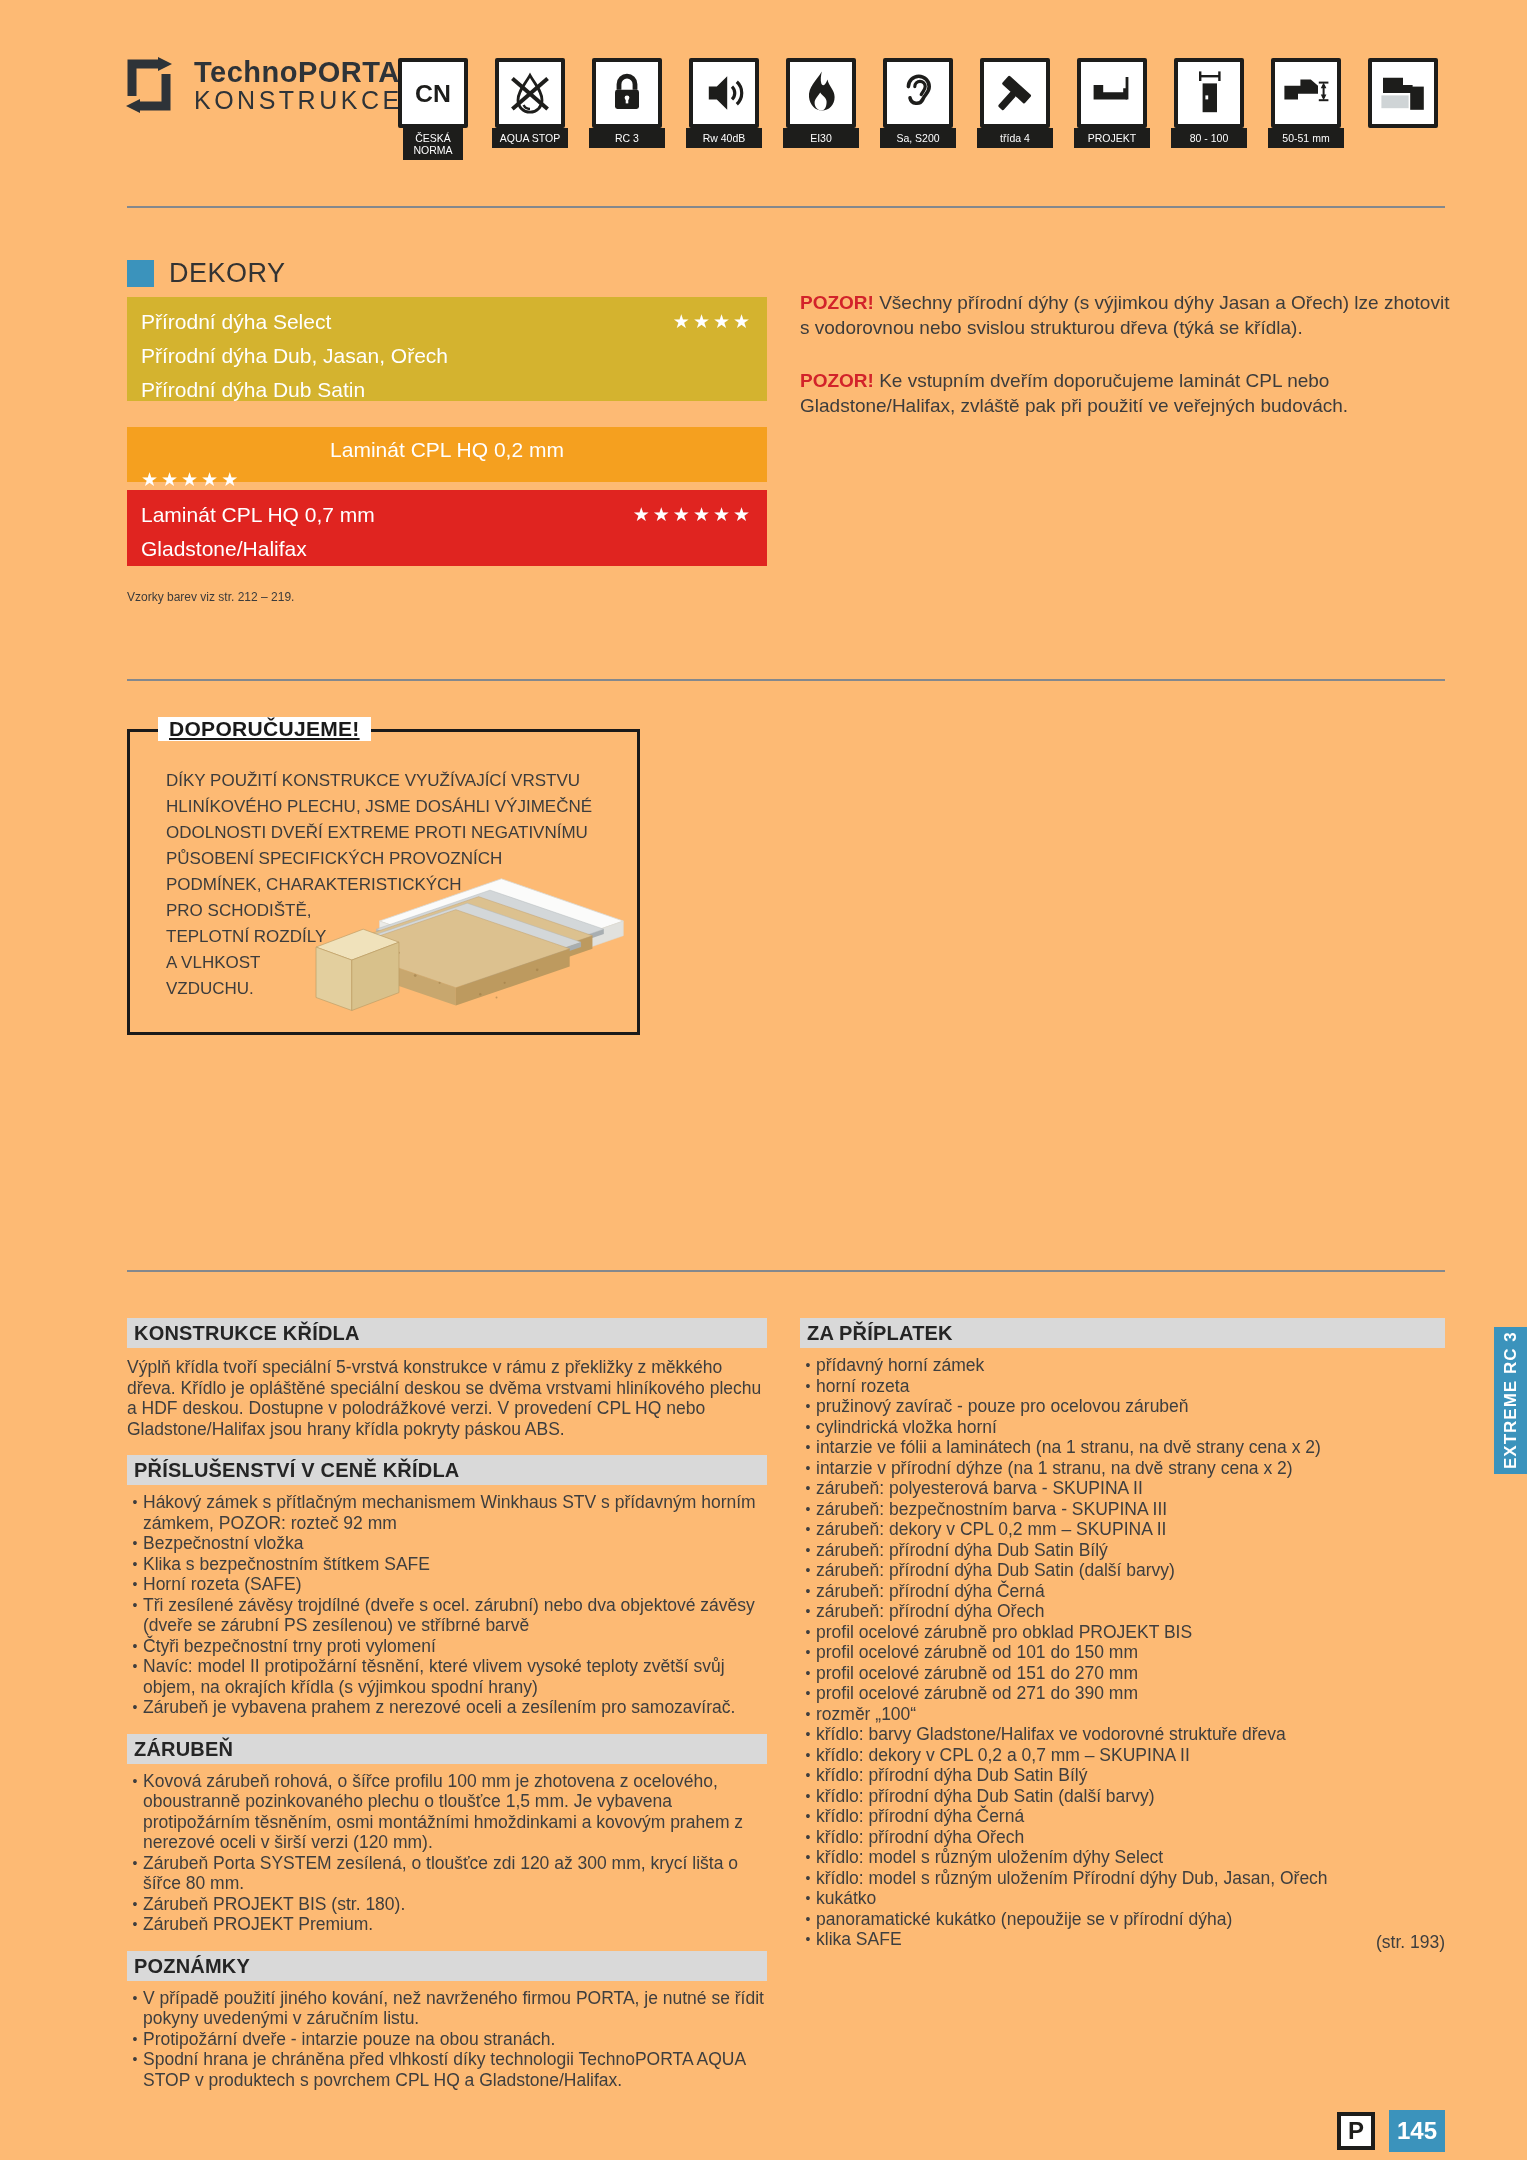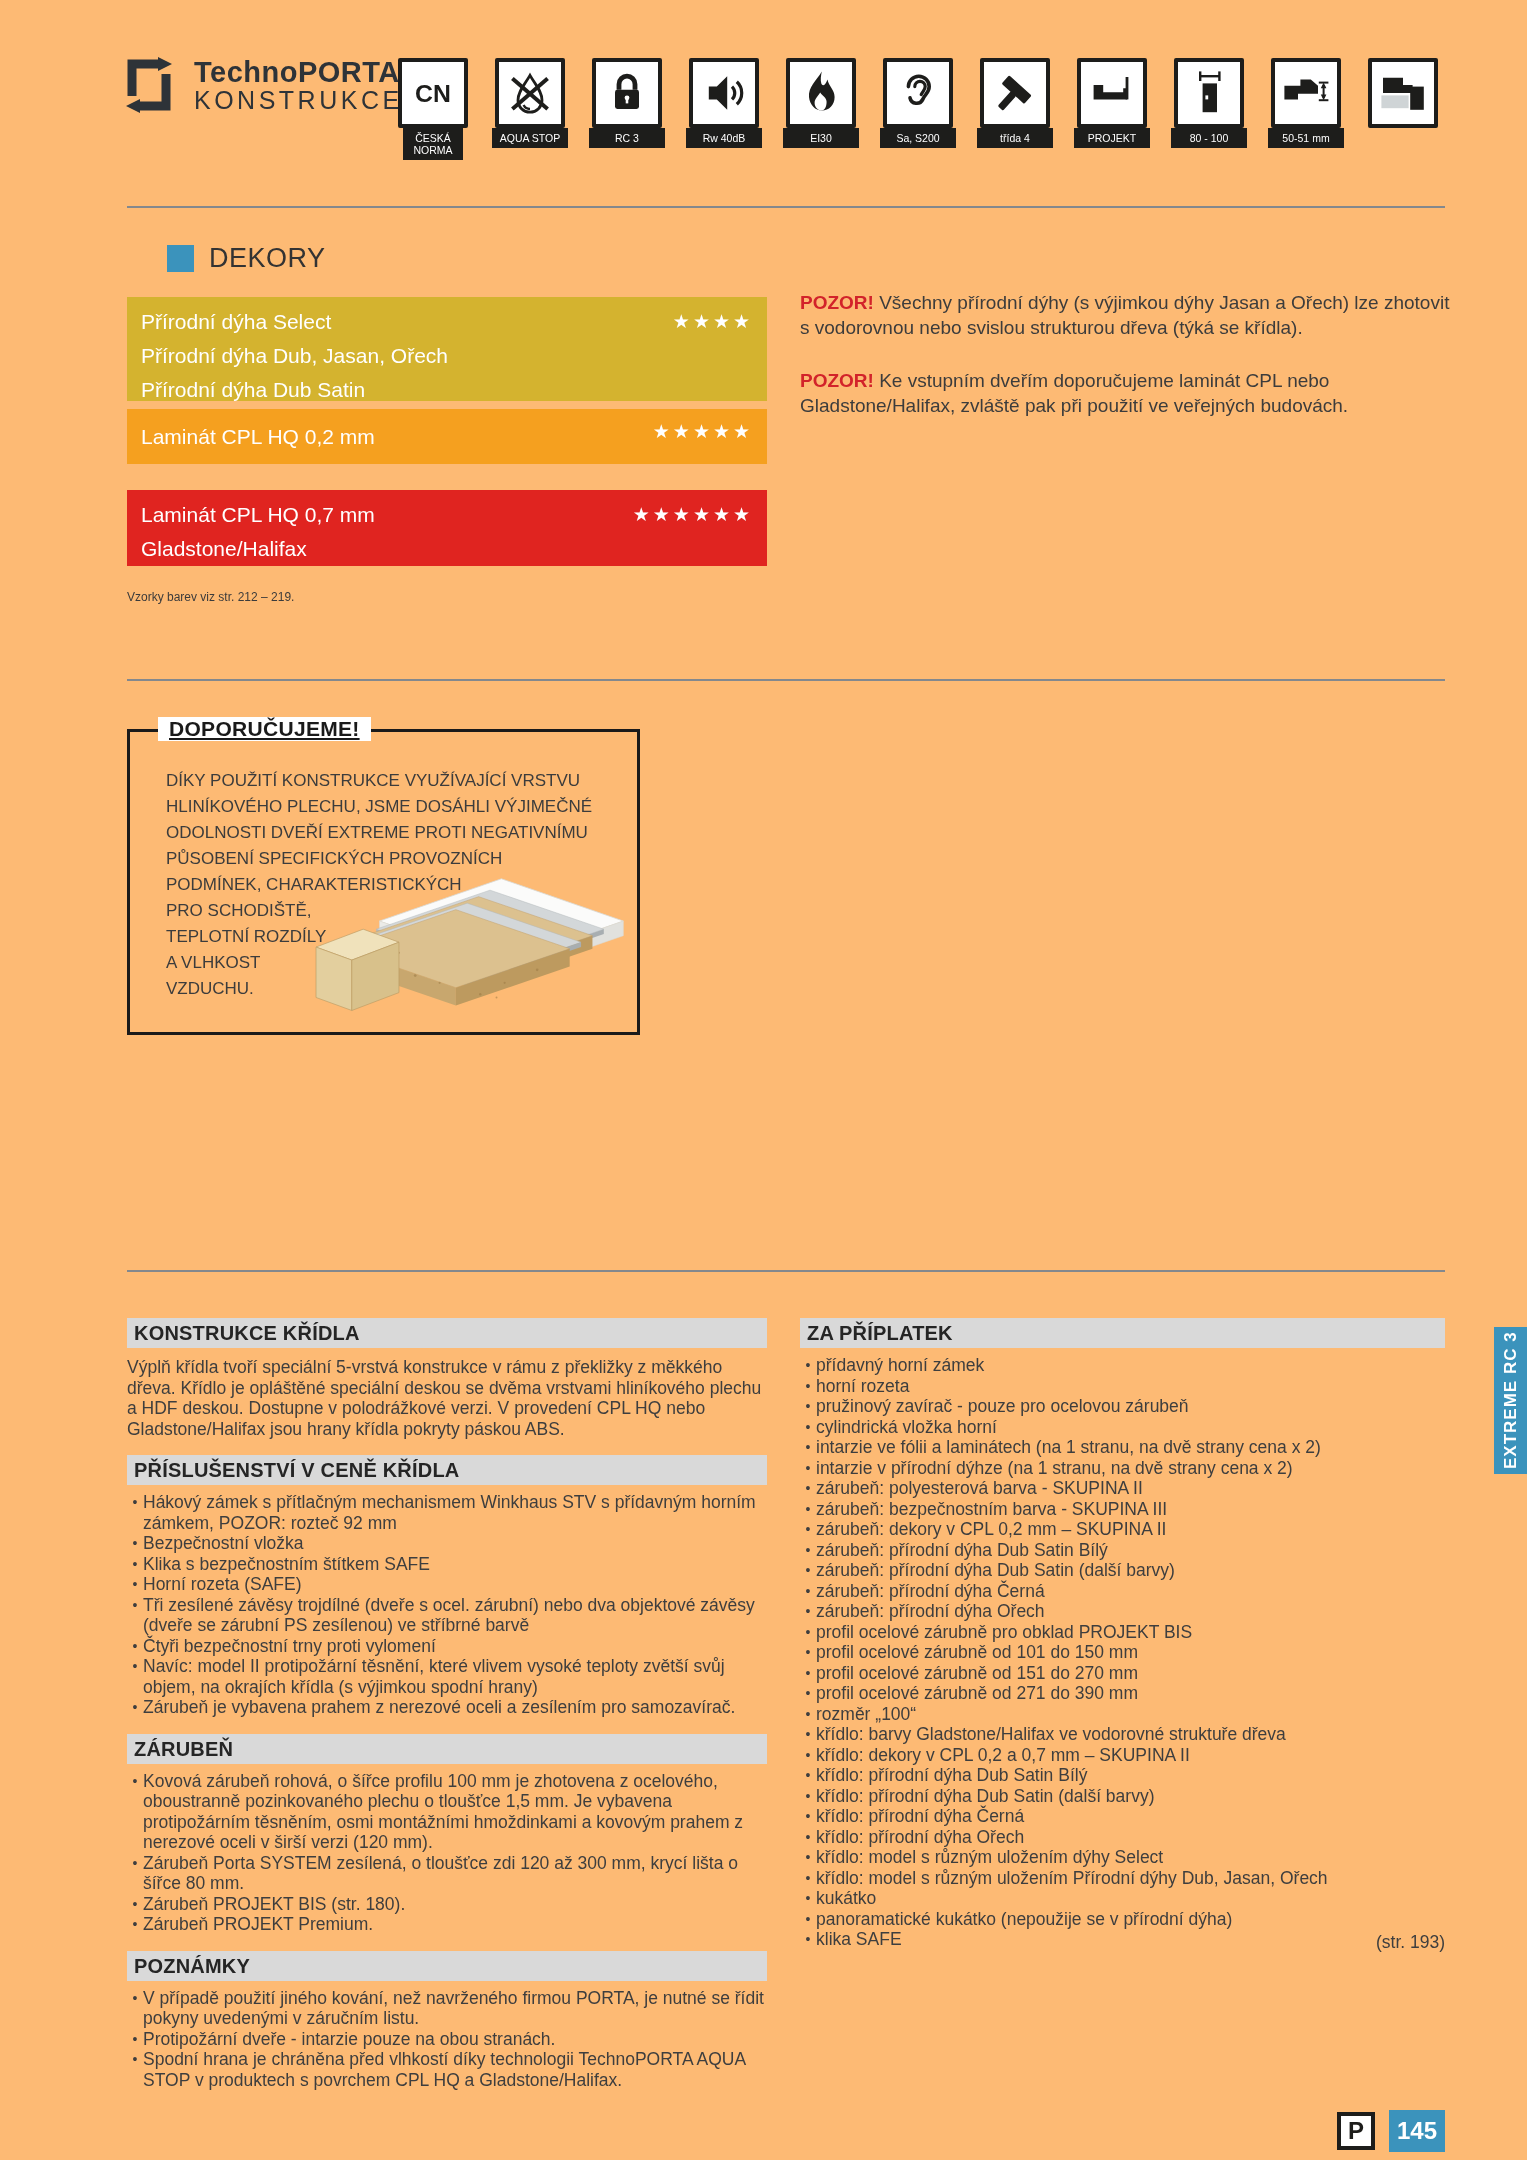--- a/index.html
+++ b/index.html
@@ -16,29 +16,29 @@
   .badge-box{width:70px;height:70px;border:4px solid #1d1d1b;border-radius:2px;background:#fff;
              box-sizing:border-box;display:flex;align-items:center;justify-content:center;}
   .badge-box svg{width:56px;height:56px;}
   .badge-label{margin-top:0;background:#1d1d1b;color:#fff;font-size:10.5px;line-height:12px;
                width:76px;box-sizing:border-box;padding:4px 2px;text-align:center;white-space:nowrap;}
   .badge-label.two-line{width:60px;white-space:normal;}
   
   .rule{position:absolute;left:127px;width:1318px;height:2px;background:#83888d;}
   .rule1{top:206px;} .rule2{top:679px;} .rule3{top:1270px;}
   
-  .dekory-head{position:absolute;left:127px;top:243px;display:flex;align-items:center;margin-left:40px;}
+  .dekory-head{position:absolute;left:127px;top:258px;display:flex;align-items:center;}
   .dekory-sq{width:27px;height:27px;display:inline-block;}
   .dekory-title{margin-left:15px;font-size:27px;color:#333;letter-spacing:.5px;}
   .bar{position:absolute;left:127px;width:640px;box-sizing:border-box;display:flex;
        color:#fff;padding:8px 14px;}
   .bar-lines{flex:1;font-size:21px;line-height:34px;}
   .stars{font-size:19px;line-height:34px;letter-spacing:3px;white-space:nowrap;align-self:flex-start;}
   .bar1{top:297px;height:104px;}
-  .bar2{top:409px;height:55px;align-items:center;}
+  .bar2{top:427px;height:55px;align-items:center;flex-direction:column;}
   .bar2 .bar-lines,.bar2 .stars{line-height:30px;}
   .bar3{top:490px;height:76px;}
   .samples{position:absolute;left:127px;top:590px;font-size:12px;color:#3b3b3b;}
   
   .notes{position:absolute;left:800px;top:290px;width:655px;}
   .note{margin:0 0 28px 0;font-size:19px;line-height:25px;color:#3c3c3c;}
   .pozor{color:#d2232a;font-weight:bold;}
   
   .recommend-box{position:absolute;left:127px;top:729px;width:513px;height:306px;
                  border:3px solid #1a1a1a;box-sizing:border-box;}

